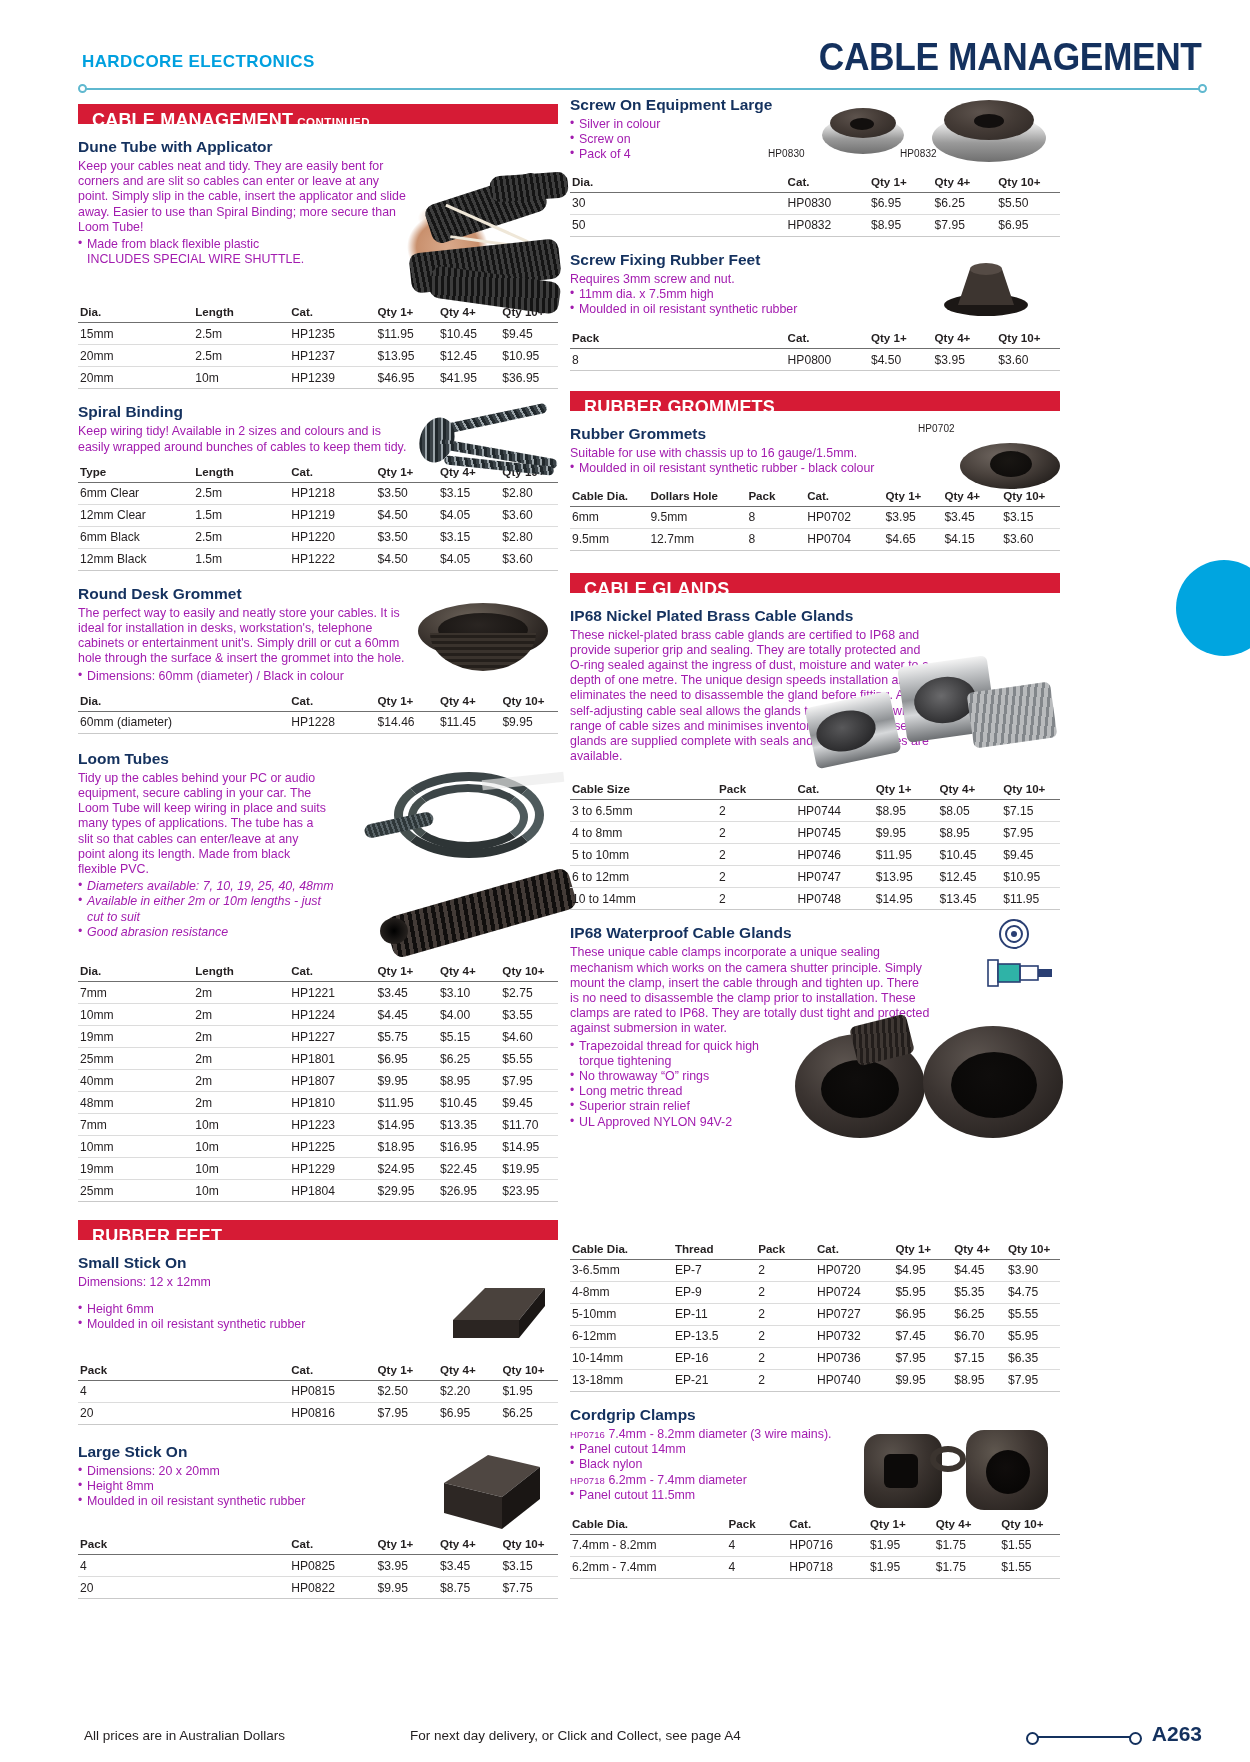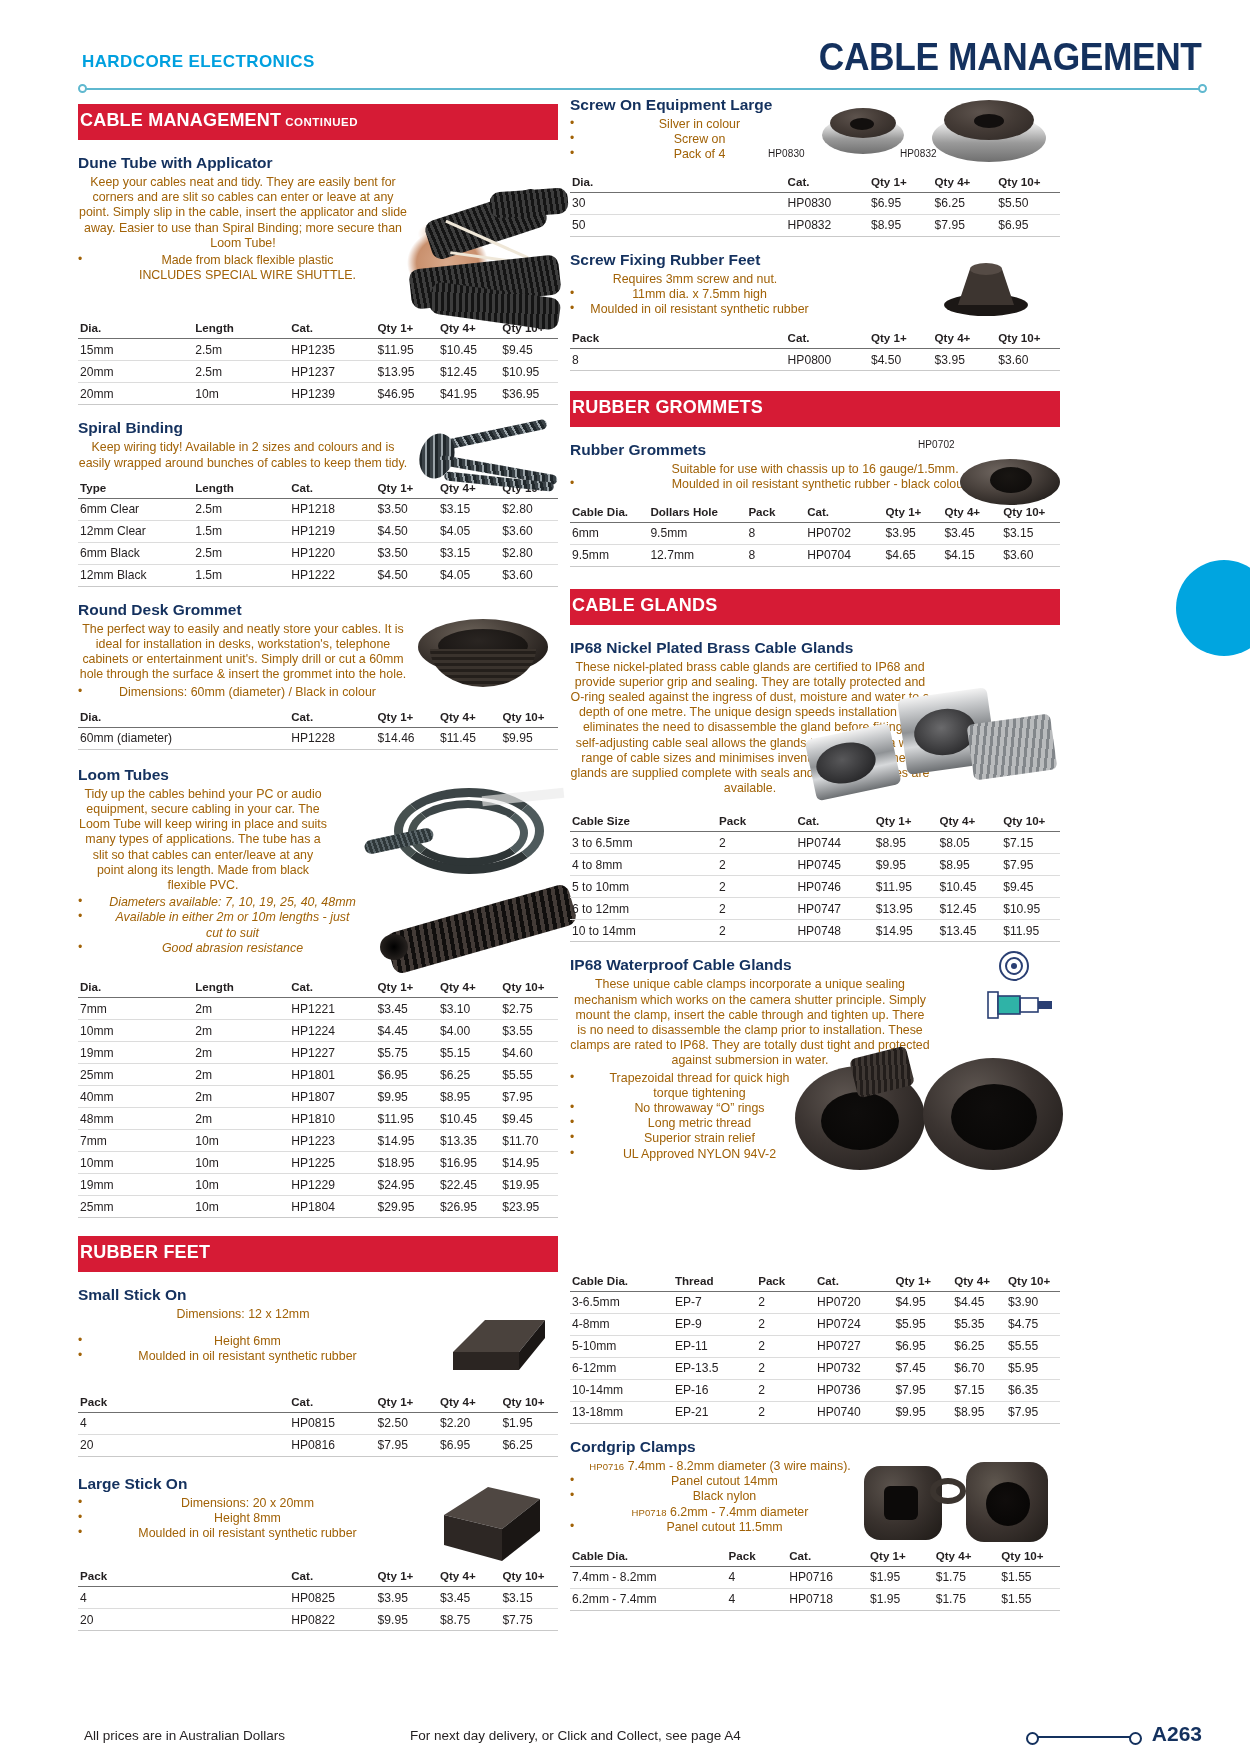--- a/index.html
+++ b/index.html
@@ -36,37 +36,37 @@
   .head-dot-l { left: 78px; }
   .head-dot-r { left: 1198px; }
 
   
   .col-left { position: absolute; left: 78px; top: 104px; width: 480px; }
   .col-right { position: absolute; left: 570px; top: 96px; width: 490px; }
 
   
   .banner {
     background: #d61b35; color: #fff;
-    height: 36px; line-height: 32px;
-    padding-left: 2px;
+    height: 20px; line-height: 32px;
+    padding-left: 14px;
     font-weight: bold; font-size: 18px;
     letter-spacing: .2px;
     margin-bottom: 14px;
   }
   .banner .cont {
     font-size: 11.5px; font-weight: bold; letter-spacing: .5px; margin-left: 4px;
   }
 
   
   .prod { position: relative; margin-bottom: 10px; }
   .prod h3 {
     color: #14315e; font-size: 15.5px; font-weight: bold; margin-bottom: 3px;
   }
   .prod p, .prod ul {
-    font-size: 12.4px; line-height: 15.2px; color: #a16207; text-align: center;
+    font-size: 12.4px; line-height: 15.2px; color: #a21caf;
   }
   .prod ul { list-style: none; }
   .prod ul li { position: relative; padding-left: 9px; }
   .prod ul li::before {
     content: "\2022"; position: absolute; left: 0; top: -1px; font-size: 12px;
   }
   .prod ul li.noB { padding-left: 9px; }
   .prod ul li.noB::before { content: ""; }
   .narrow { width: 330px; }
   .narrow2 { width: 300px; font-style: italic; }

